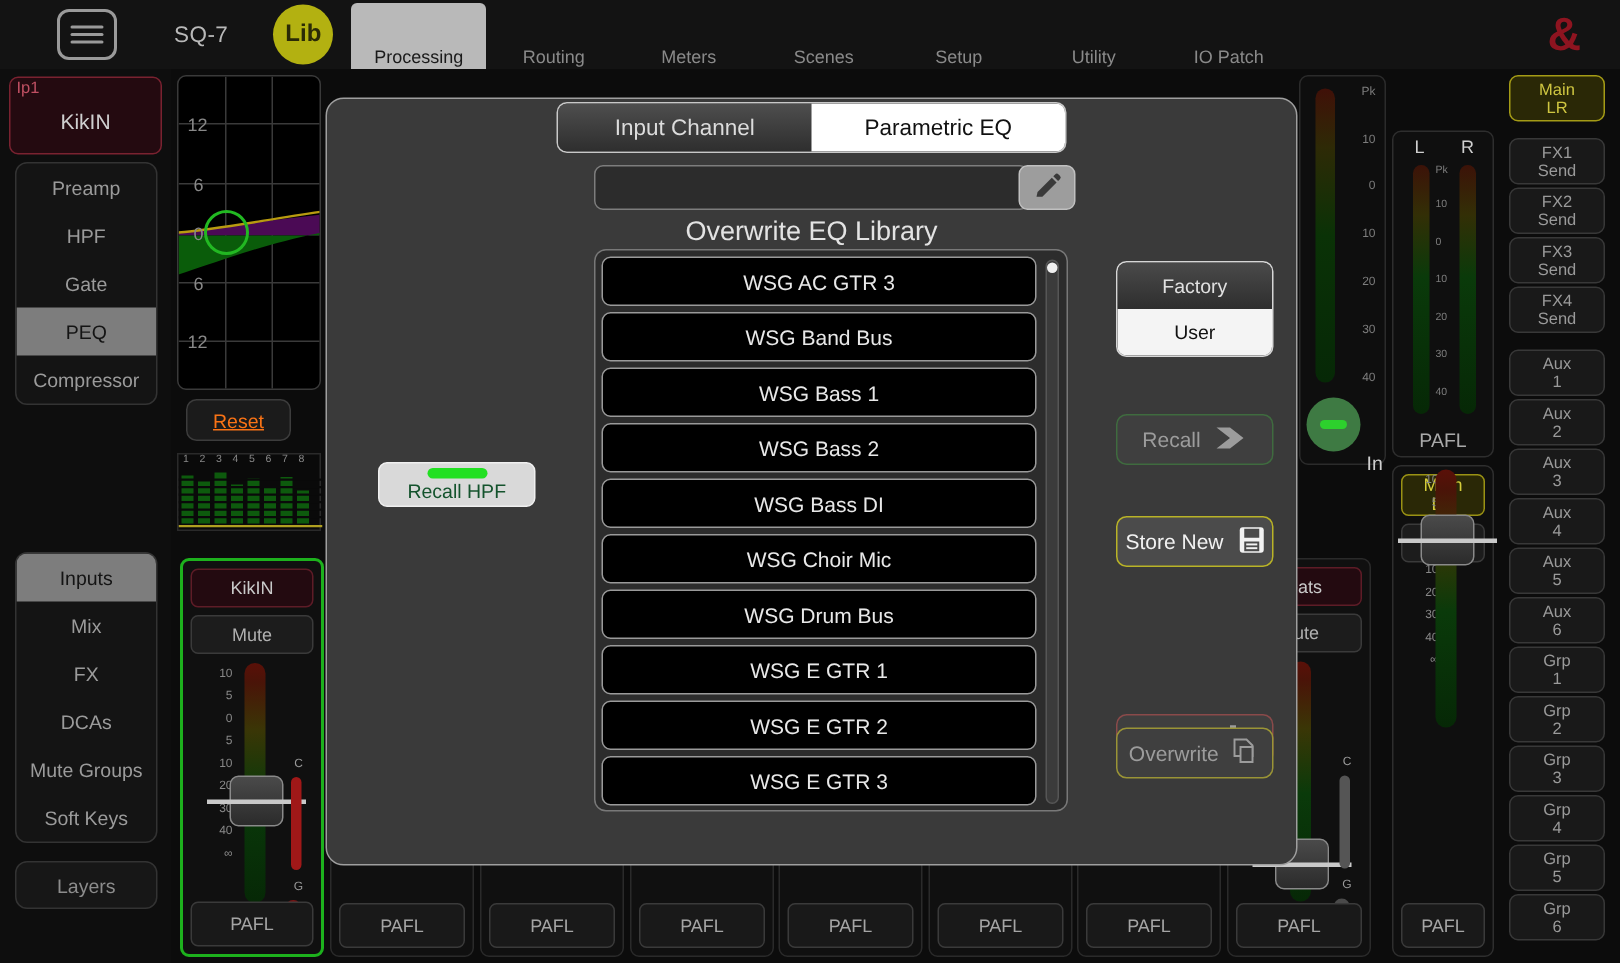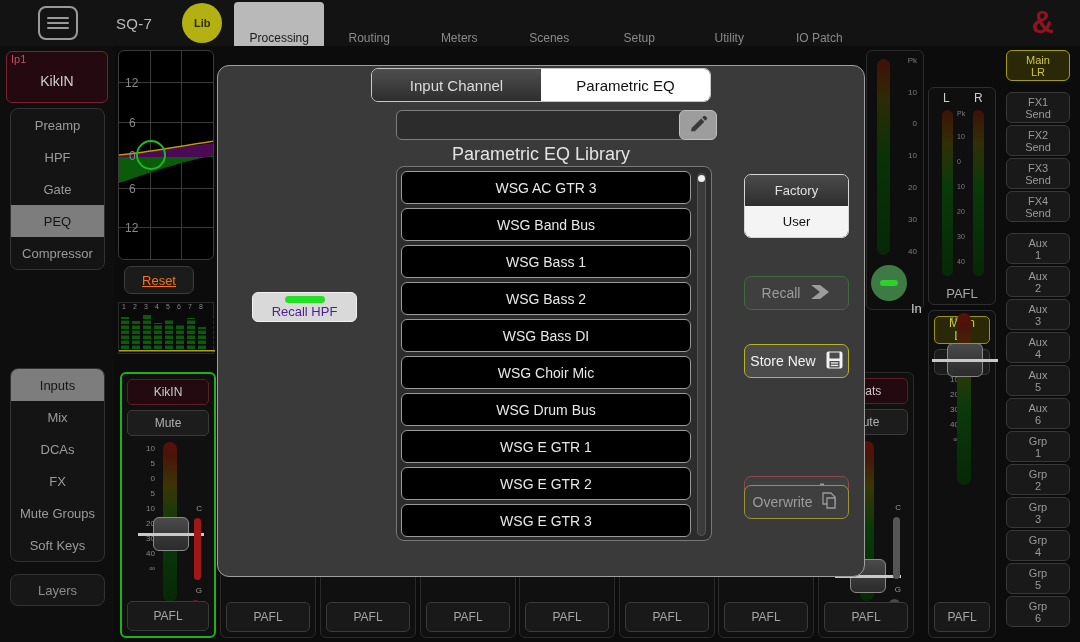--- a/index.html
+++ b/index.html
@@ -22,21 +22,21 @@
     width: 40px; height: 34px; margin-left: 38px;
     border: 2px solid #9a9a9a; border-radius: 8px;
     display: flex; flex-direction: column; justify-content: center; align-items: center; gap: 3px;
   }
   #menu-btn i { display:block; width: 22px; height: 2px; background: #9a9a9a; border-radius:1px; }
   #model-name {
     margin-left: 38px; color: #b9b9b9; font-size: 15px; letter-spacing: .3px;
   }
   #lib-btn {
     margin-left: 30px; width: 40px; height: 40px; border-radius: 50%;
-    background: #b3b111; color: #2a2a06; font-size: 11px; font-weight: bold;
+    background: #b3b111; color: #2a2a06; font-size: 16px; font-weight: bold;
     display:flex; align-items:center; justify-content:center;text-align:right;
   }
   #nav { display:flex; margin-left: 12px; height: 46px; align-items:flex-end; }
   .nav-item {
     width: 90px; height: 44px; display:flex; flex-direction:column;
     align-items:center; justify-content:flex-end; padding-bottom:1px;
     color: #8a8a8a; font-size: 12px; gap: 44px;
   }
   .nav-item.active { background: #b9b9b9; color:#1a1a1a; border-radius:4px 4px 0 0; }
   .nav-ico { height: 22px; display:flex; align-items:center; justify-content:center; margin-bottom:1px; }
@@ -158,24 +158,24 @@
   
   #buslist { position:absolute; left:1000px; top:50px; width:76px; height:590px; background:#0c0c0c; }
   .busbtn { position:absolute; left:6px; width:64px; height:31px;
     background:#191919; border:1px solid #383838; border-radius:6px;
     display:flex; flex-direction:column; align-items:center; justify-content:center;
     font-size:11px; color:#9a9a9a; line-height:12px; }
   .busbtn.sel { background:#2a2806; border-color:#a49b16; color:#cfc641; }
 
   
   #recall-hpf {
-    position:absolute; left:252px; top:292px; width:105px; height:30px;
+    position:absolute; left:252px; top:308px; width:105px; height:30px;
     background:#d9d9d9; border:1px solid #f0f0f0; border-radius:6px;
     display:flex; flex-direction:column; align-items:center; justify-content:center;
-    font-size:13px; color:#4c1d95; z-index:60;
+    font-size:13px; color:#14532d; z-index:60;
   }
   #recall-hpf i { display:block; width:40px; height:7px; border-radius:4px; background:#22e022; margin-bottom:1px; }
 
   
   #modal {
     position:absolute; left:217px; top:65px; width:648px; height:512px;
     background:#3a3a3a; border:1px solid #9f9f9f; border-radius:12px; z-index:50;
   }
   #tabs { position:absolute; left:153px; top:2px; width:340px; height:34px;
     border:1px solid #c8c8c8; border-radius:7px; display:flex; overflow:hidden; }
@@ -336,22 +336,22 @@
     <div class="gbtn">Preamp</div>
     <div class="gbtn">HPF</div>
     <div class="gbtn">Gate</div>
     <div class="gbtn sel">PEQ</div>
     <div class="gbtn">Compressor</div>
   </div>
 
   <div class="btn-group" id="view-group">
     <div class="gbtn sel">Inputs</div>
     <div class="gbtn">Mix</div>
+    <div class="gbtn">FX</div>
     <div class="gbtn">DCAs</div>
-    <div class="gbtn">FX</div>
     <div class="gbtn">Mute Groups</div>
     <div class="gbtn">Soft Keys</div>
   </div>
 
   <div id="layers-btn">Layers</div>
 </div>
 
 <div id="eqpanel">
   <div class="gl" style="left:0;top:31px;width:96px;height:1px;"></div>
   <div class="gl" style="left:0;top:71px;width:96px;height:1px;"></div>
@@ -594,21 +594,21 @@
   </div>
 
   <input id="namefield" placeholder="" style="">
   <div id="editpen">
     <svg width="20" height="20" viewBox="0 0 20 20">
         <path d="M3 16.2 L3.7 13 L13.2 3.5 L16.4 6.7 L6.9 16.2 Z" fill="#3a3a3a"></path>
         <path d="M14.2 2.5 L17.4 5.7 L18.6 4.5 a1.6 1.6 0 0 0 0-2.3 l-0.9-0.9 a1.6 1.6 0 0 0 -2.3 0 Z" fill="#3a3a3a"></path>
       </svg>
   </div>
 
-  <div id="libtitle">Parametric EQ Library</div>
+  <div id="libtitle">Overwrite EQ Library</div>
 
   <div id="listbox">
     <div id="listinner">
       <div class="libitem" style="height:12px;border-bottom:none;border-radius:6px 6px 0 0;"></div>
       <div class="libitem">WSG AC GTR 3</div>
       <div class="libitem">WSG Band Bus</div>
       <div class="libitem">WSG Bass 1</div>
       <div class="libitem">WSG Bass 2</div>
       <div class="libitem">WSG Bass DI</div>
       <div class="libitem">WSG Choir Mic</div>

